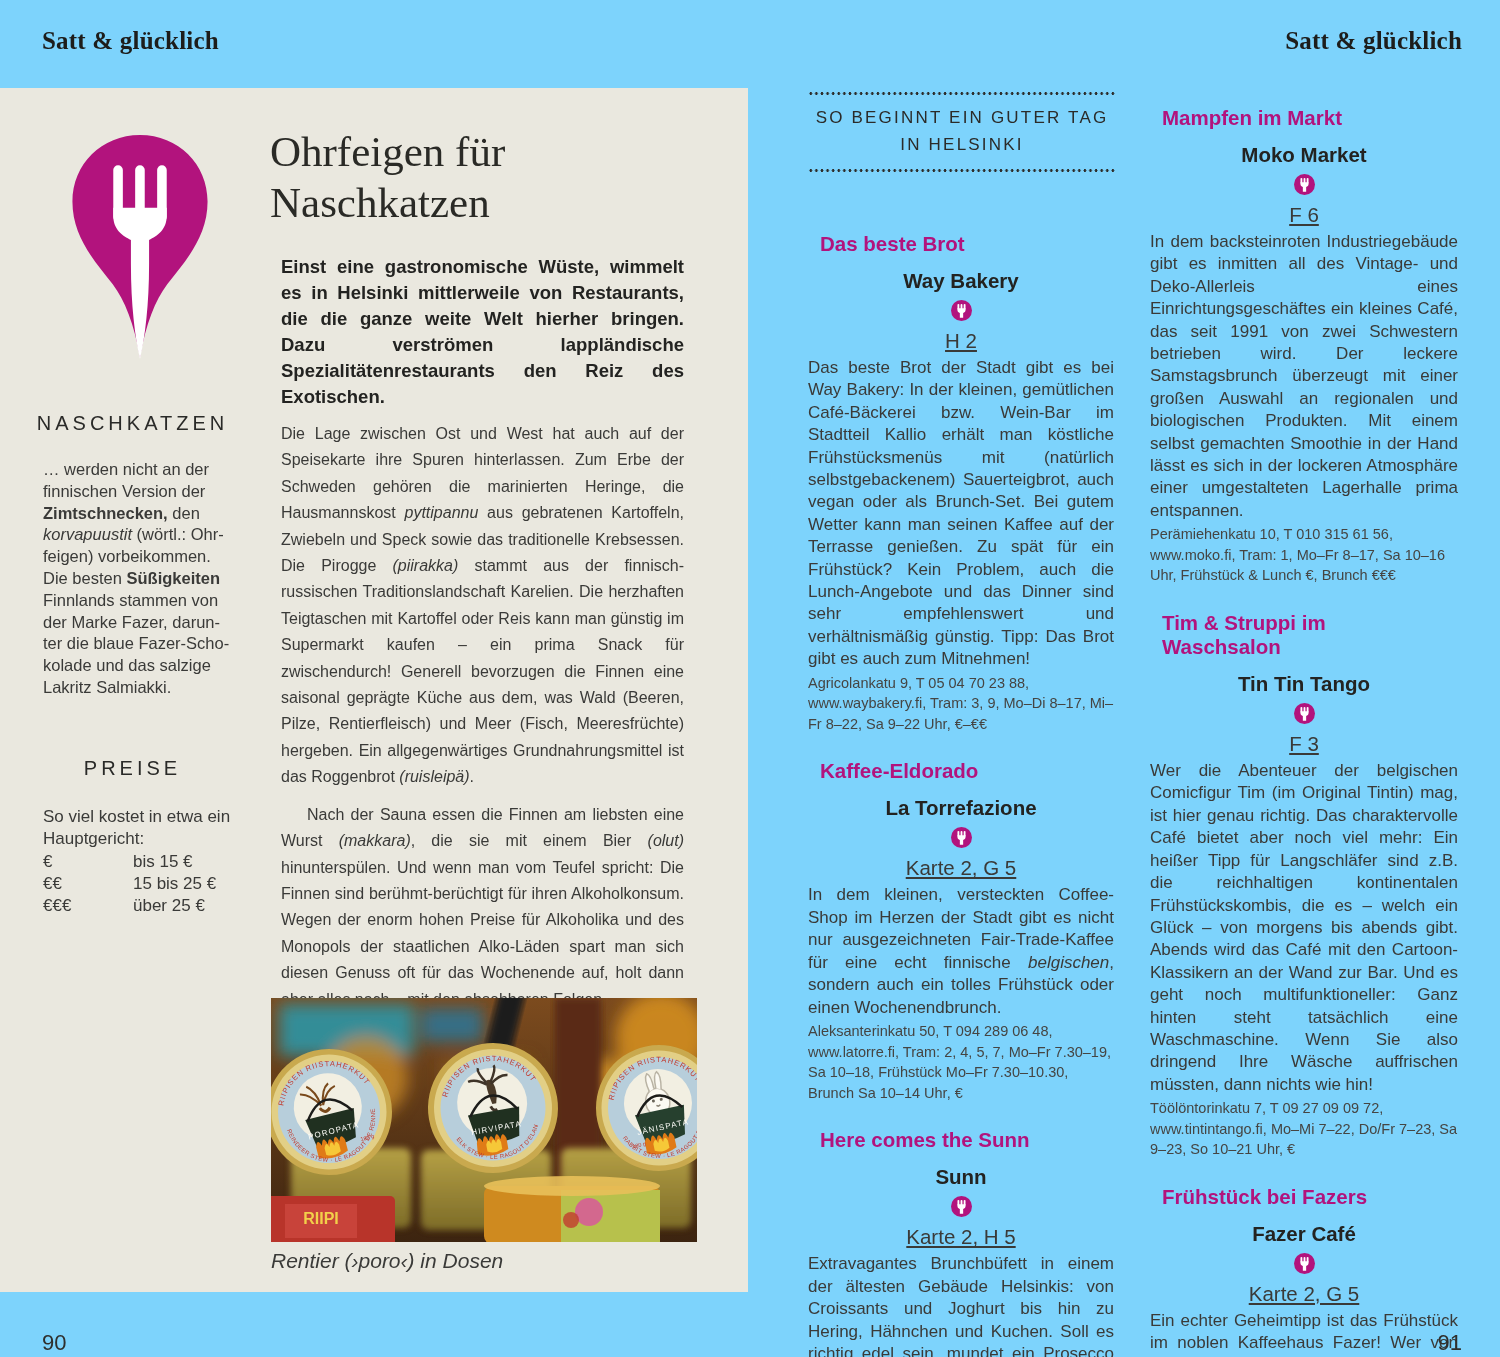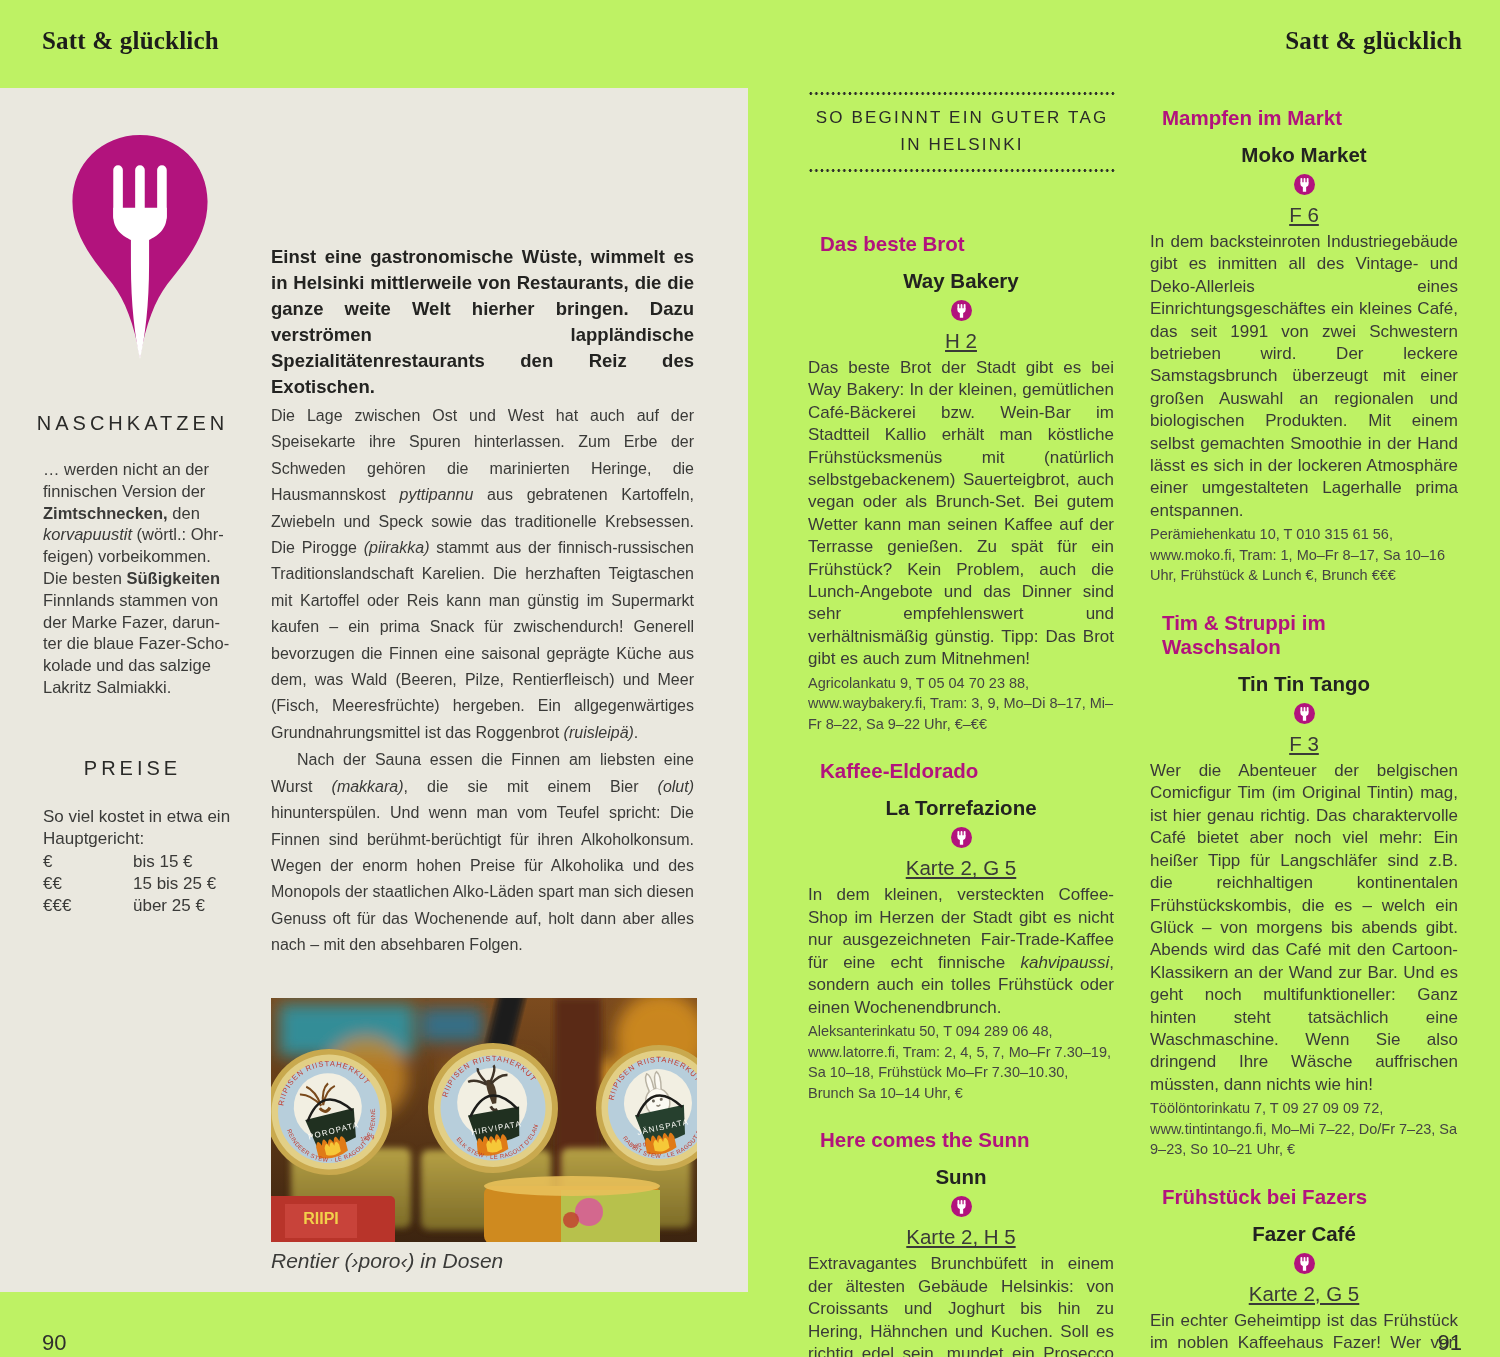--- a/index.html
+++ b/index.html
@@ -1,16 +1,16 @@
 <!DOCTYPE html>
 <html><head>
 <meta charset="utf-8">
 <style>
   html,body{margin:0;padding:0;background:#ffffff;}
-  #canvas{position:relative;width:1500px;height:1357px;background:#bef264;
+  #canvas{position:relative;width:1500px;height:1357px;background:#7dd3fc;
           font-family:"Liberation Sans",sans-serif;color:#3a3a38;overflow:hidden;}
   .abs{position:absolute;}
 
   
   .runhead{font-family:"Liberation Serif",serif;font-weight:700;font-size:25px;color:#1d1d1b;letter-spacing:.2px;}
   #runhead-left{left:42px;top:27px;}
   #runhead-right{right:38px;top:27px;}
   .folio{font-size:22px;color:#2f2f2d;margin-top:24px;}
   #folio-left{left:42px;top:1306px;}
   #folio-right{right:38px;top:1306px;text-align:center;}
@@ -25,21 +25,21 @@
   #sidebar-text{left:43px;top:459px;width:210px;font-size:16.5px;line-height:21.8px;white-space:nowrap;color:#3a3a38;}
   #preise-heading{left:30px;top:757px;width:205px;}
   #price-intro{left:43px;top:806px;font-size:17px;line-height:22px;white-space:nowrap;}
   #price-table{left:43px;top:851px;font-size:17px;line-height:22px;}
   .price-row{display:flex;}
   .price-sym{width:90px;}
 
   
   #article-title{left:270px;top:126px;font-family:"Liberation Serif",serif;font-size:43px;line-height:51px;color:#29292565;color:#2a2a26;font-weight:400;}
   #article-body{left:270px;top:243px;width:425px;}
-  #article-body p{margin:1px;}
+  #article-body p{margin:11px;}
   .intro-p{font-weight:700;font-size:18.5px;line-height:26px;text-align:justify;color:#232321;margin-bottom:3px !important;}
   .body-p{font-size:16px;line-height:26.4px;text-align:justify;color:#3a3a38;}
   .indent-p{text-indent:26px;}
 
   
   #photo{left:271px;top:998px;width:426px;height:244px;overflow:hidden;background:#5a3414;}
   #photo-caption{left:271px;top:1249px;font-style:italic;font-size:21px;color:#3a3a38;}
 
   
   #intro-box{left:808px;top:92px;width:308px;}
@@ -92,20 +92,21 @@
       <div class="price-row">
         <span class="price-sym">€€</span>
         <span>15 bis 25 €</span>
       </div>
       <div class="price-row">
         <span class="price-sym">€€€</span>
         <span>über 25 €</span>
       </div>
     </div>
 
+  <div class="abs" id="article-title"><span>Ohrfeigen für</span><br><span>Naschkatzen</span></div>
   <div class="abs" id="article-body">
     <p class="intro-p"><span>Einst eine gastronomische Wüste, wimmelt es in Helsinki mittlerweile von Restaurants, die die ganze weite Welt hierher bringen. Dazu verströmen lappländische Spezialitätenrestaurants den Reiz des Exotischen.</span></p>
     <p class="body-p"><span>Die Lage zwischen Ost und West hat auch auf der Speisekarte ihre Spuren hinterlassen. Zum Erbe der Schweden gehören die marinierten Heringe, die Hausmannskost </span><span style="font-style: italic;">pyttipannu</span><span> aus gebratenen Kartoffeln, Zwiebeln und Speck sowie das traditionelle Krebsessen. Die Pirogge </span><span style="font-style: italic;">(piirakka)</span><span> stammt aus der finnisch-russischen Traditionslandschaft Karelien. Die herzhaften Teigtaschen mit Kartoffel oder Reis kann man günstig im Supermarkt kaufen – ein prima Snack für zwischendurch! Generell bevorzugen die Finnen eine saisonal geprägte Küche aus dem, was Wald (Beeren, Pilze, Rentierfleisch) und Meer (Fisch, Meeresfrüchte) hergeben. Ein allgegenwärtiges Grundnahrungsmittel ist das Roggenbrot </span><span style="font-style: italic;">(ruisleipä)</span><span>.</span></p>
     <p class="body-p indent-p"><span>Nach der Sauna essen die Finnen am liebsten eine Wurst </span><span style="font-style: italic;">(makkara)</span><span>, die sie mit einem Bier </span><span style="font-style: italic;">(olut)</span><span> hinunterspülen. Und wenn man vom Teufel spricht: Die Finnen sind berühmt-berüchtigt für ihren Alkoholkonsum. Wegen der enorm hohen Preise für Alkoholika und des Monopols der staatlichen Alko-Läden spart man sich diesen Genuss oft für das Wochenende auf, holt dann aber alles nach – mit den absehbaren Folgen.</span></p>
   </div>
 
   <div class="abs" id="photo">
     <svg width="426" height="244" viewBox="0 0 426 244">
       <defs>
         <linearGradient id="bgGrad" x1="0" y1="0" x2="0" y2="1">
@@ -265,21 +266,21 @@
             <svg width="21" height="21" viewBox="0 0 24 24">
               <circle cx="12" cy="12" r="12" fill="#b2137d"></circle>
               <rect x="7.4" y="4.5" width="2.1" height="6.5" rx="1" fill="#fff"></rect>
               <rect x="10.95" y="4.5" width="2.1" height="6.5" rx="1" fill="#fff"></rect>
               <rect x="14.5" y="4.5" width="2.1" height="6.5" rx="1" fill="#fff"></rect>
               <path d="M7.4 9.5 L16.6 9.5 L16.6 11.6 C16.6 13.4 15.3 14.2 13.9 14.8 L13.9 20.2 L10.1 20.2 L10.1 14.8 C8.7 14.2 7.4 13.4 7.4 11.6 Z" fill="#fff"></path>
             </svg>
           </span>
           <span class="e-loc">Karte 2, G 5</span>
         </div>
-        <p class="e-body"><span>In dem kleinen, versteckten Coffee-Shop im Herzen der Stadt gibt es nicht nur ausgezeichneten Fair-Trade-Kaffee für eine echt finnische </span><span style="font-style: italic;">kahvipaussi</span><span>, sondern auch ein tolles Frühstück oder einen Wochenendbrunch.</span></p>
+        <p class="e-body"><span>In dem kleinen, versteckten Coffee-Shop im Herzen der Stadt gibt es nicht nur ausgezeichneten Fair-Trade-Kaffee für eine echt finnische </span><span style="font-style: italic;">belgischen</span><span>, sondern auch ein tolles Frühstück oder einen Wochenendbrunch.</span></p>
         <p class="e-addr">Aleksanterinkatu 50, T 094 289 06 48, www.latorre.fi, Tram: 2, 4, 5, 7, Mo–Fr 7.30–19, Sa 10–18, Frühstück Mo–Fr 7.30–10.30, Brunch Sa 10–14 Uhr, €</p>
       </article>
       <article class="entry">
         <h3 class="e-head">Here comes the Sunn</h3>
         <div class="e-name">
           <span class="e-nm">Sunn</span>
           <span class="fork-badge">
             <svg width="21" height="21" viewBox="0 0 24 24">
               <circle cx="12" cy="12" r="12" fill="#b2137d"></circle>
               <rect x="7.4" y="4.5" width="2.1" height="6.5" rx="1" fill="#fff"></rect>

